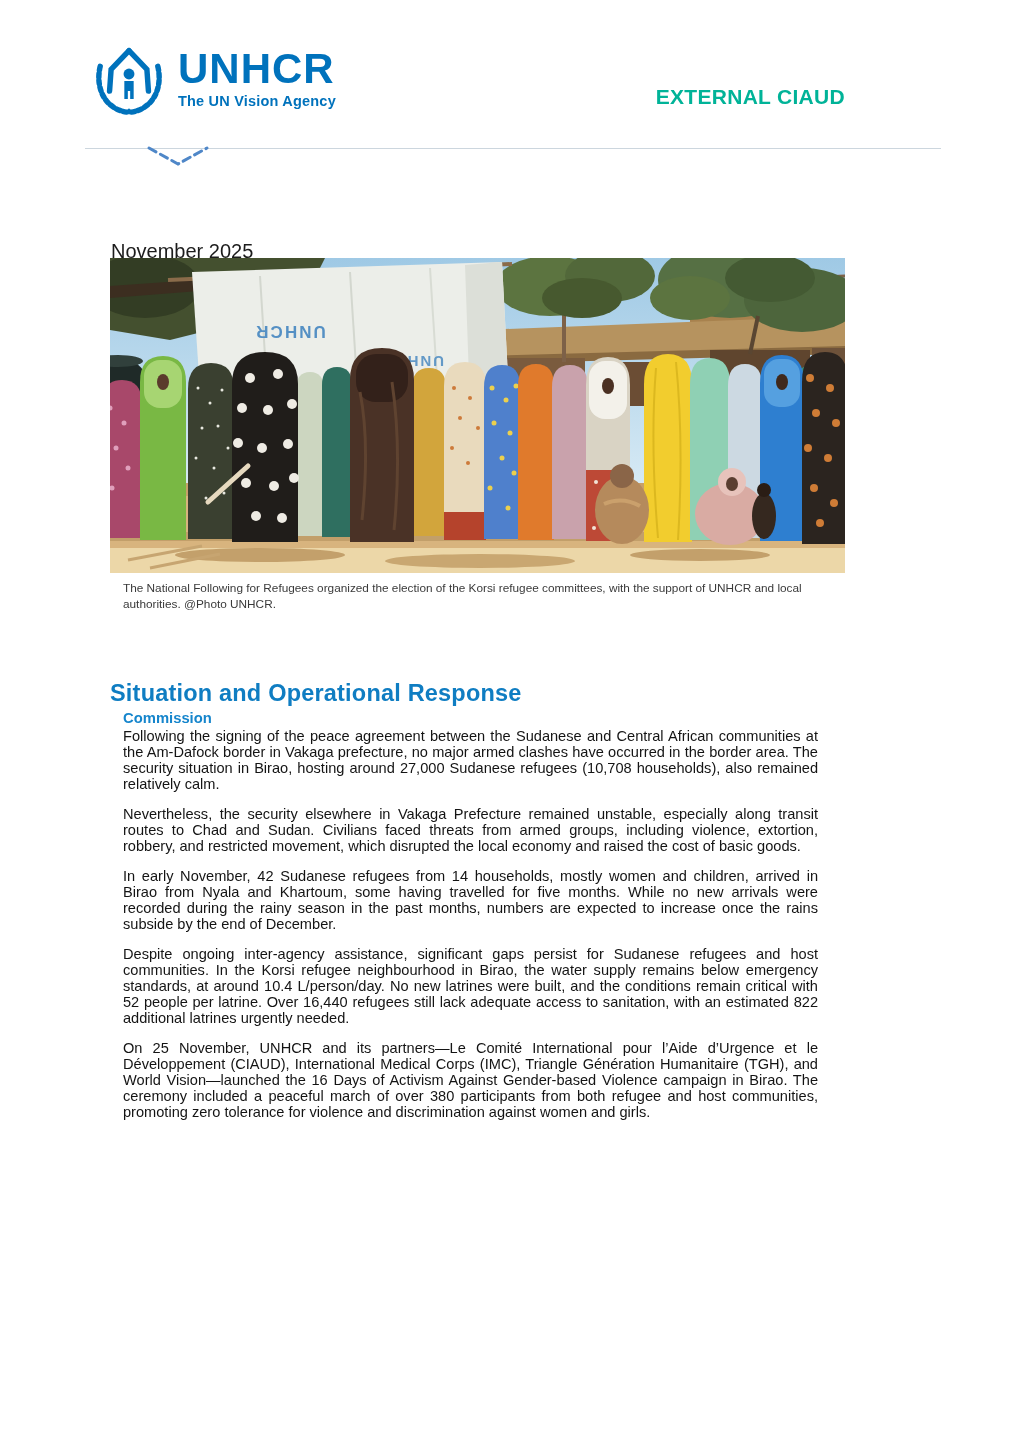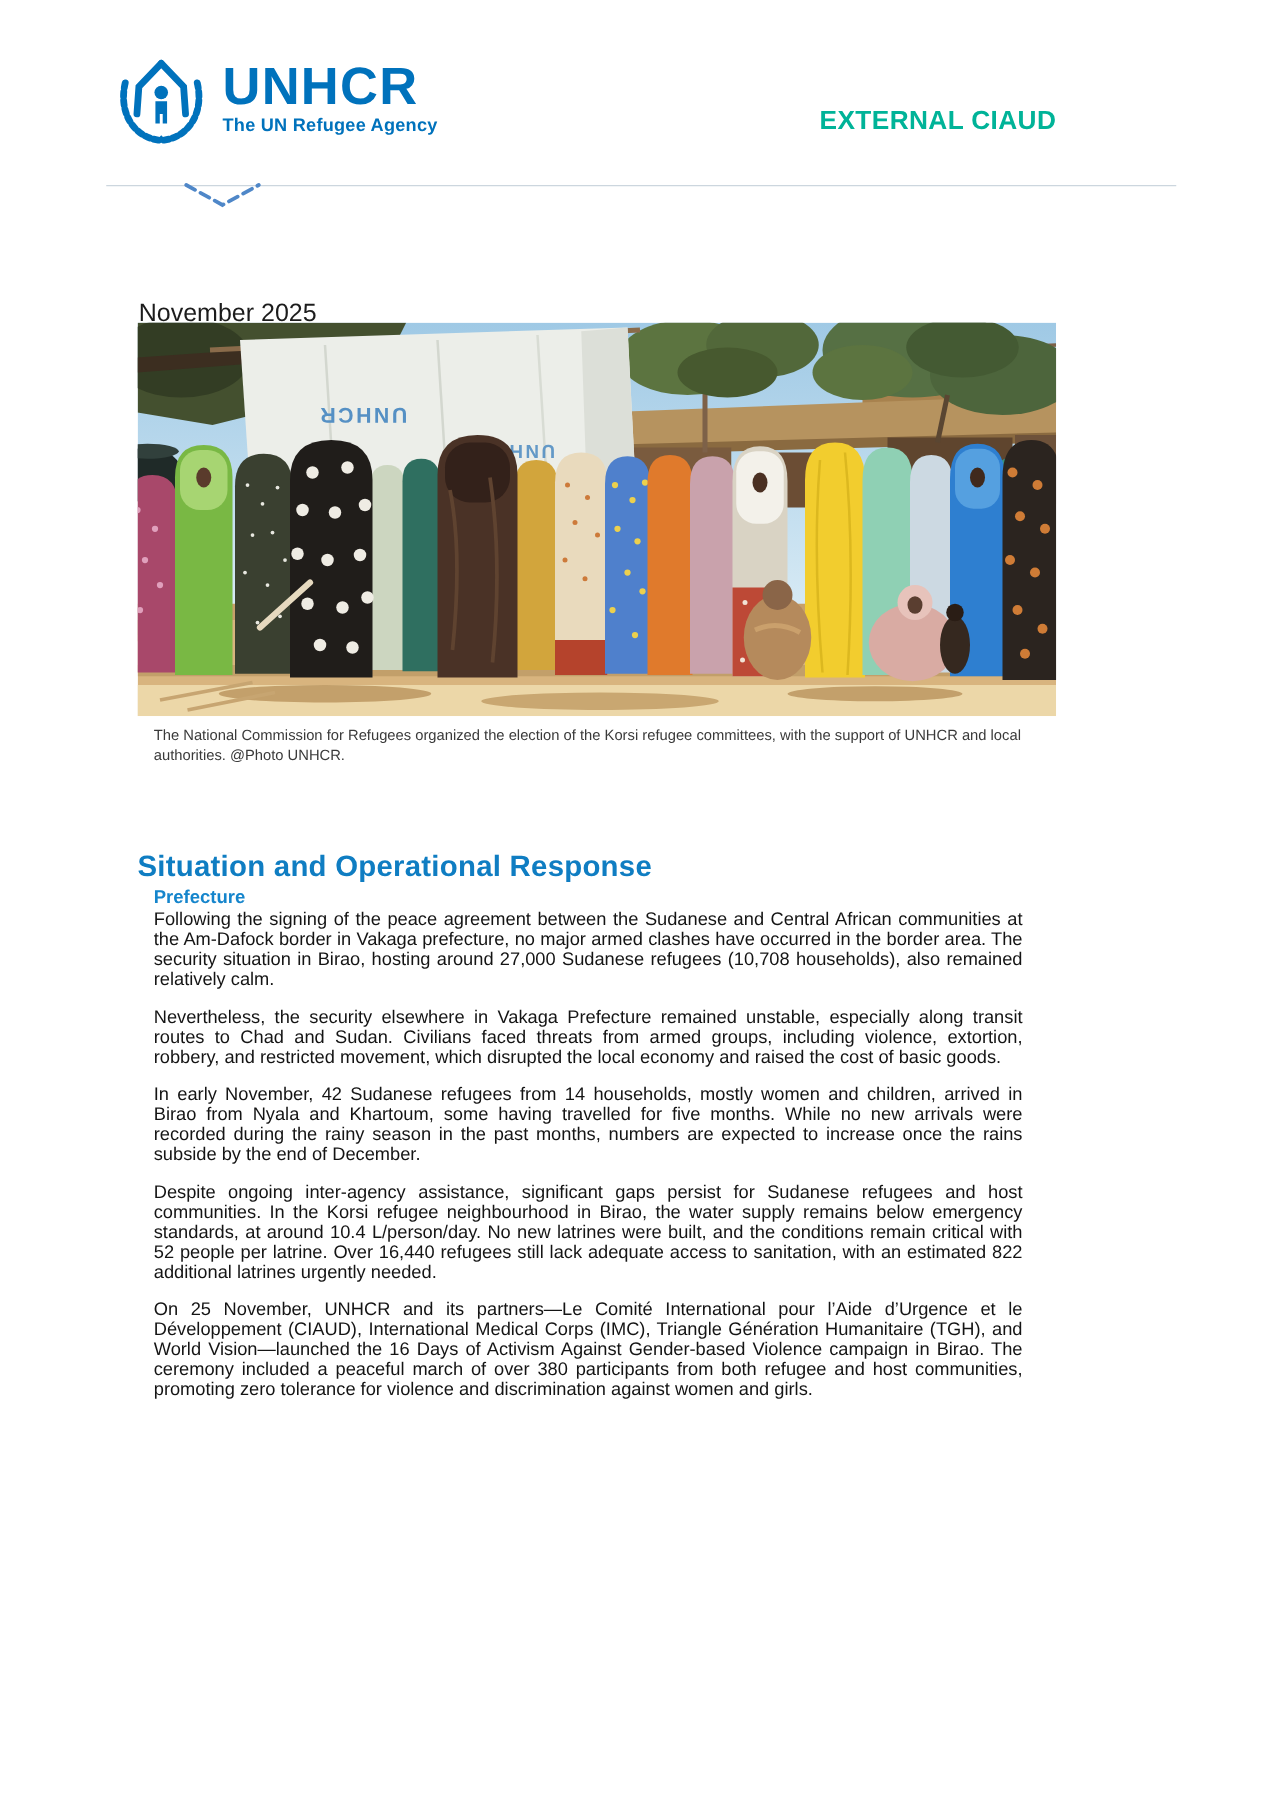--- a/index.html
+++ b/index.html
@@ -89,21 +89,21 @@
       </g>
 
       <g fill="#0072BC" stroke="none">
         <circle cx="50" cy="36" r="7"></circle>
         <path d="M44,45 L56,45 L56,68 L51.5,68 L51.5,58 L48.5,58 L48.5,68 L44,68 Z"></path>
         <path d="M46,84 L50,80 L54,84 L50,88 Z"></path>
       </g>
     </svg>
     <div class="logo-textblock">
       <span class="logo-acronym">UNHCR</span>
-      <span class="logo-tagline">The UN Refugee Agency</span>
+      <span class="logo-tagline">The UN Vision Agency</span>
     </div>
   </div>
 
   <div class="doc-type">EXTERNAL CIAUD</div>
 
   <div class="divider">
     <div class="divider-line"></div>
     <svg class="divider-chevron" width="70" height="26" viewBox="0 0 70 26">
       <path d="M6,4 L35,20 L64,4" fill="none" stroke="#4f87c8" stroke-width="3" stroke-dasharray="8 5" stroke-linecap="round"></path>
     </svg>
@@ -306,26 +306,26 @@
           <ellipse cx="620" cy="256" rx="35" ry="31" fill="#d9aba3"></ellipse>
           <circle cx="622" cy="224" r="14" fill="#e7c3bb"></circle>
           <ellipse cx="622" cy="226" rx="6" ry="7" fill="#5a3e30"></ellipse>
           <ellipse cx="654" cy="258" rx="12" ry="23" fill="#35281f"></ellipse>
           <circle cx="654" cy="232" r="7" fill="#2a1d15"></circle>
         </g>
       </g>
     </svg>
   </div>
 
-  <div class="photo-caption">The National Commission for Refugees organized the election of the Korsi refugee committees, with the support of UNHCR and local authorities. @Photo UNHCR.</div>
+  <div class="photo-caption">The National Following for Refugees organized the election of the Korsi refugee committees, with the support of UNHCR and local authorities. @Photo UNHCR.</div>
 
   <h2 class="section-heading">Situation and Operational Response</h2>
 
   <div class="body-copy">
-    <h3 class="subheading">Prefecture</h3>
+    <h3 class="subheading">Commission</h3>
     <p>Following the signing of the peace agreement between the Sudanese and Central African communities at the Am-Dafock border in Vakaga prefecture, no major armed clashes have occurred in the border area. The security situation in Birao, hosting around 27,000 Sudanese refugees (10,708 households), also remained relatively calm.</p>
     <p>Nevertheless, the security elsewhere in Vakaga Prefecture remained unstable, especially along transit routes to Chad and Sudan. Civilians faced threats from armed groups, including violence, extortion, robbery, and restricted movement, which disrupted the local economy and raised the cost of basic goods.</p>
     <p>In early November, 42 Sudanese refugees from 14 households, mostly women and children, arrived in Birao from Nyala and Khartoum, some having travelled for five months. While no new arrivals were recorded during the rainy season in the past months, numbers are expected to increase once the rains subside by the end of December.</p>
     <p>Despite ongoing inter-agency assistance, significant gaps persist for Sudanese refugees and host communities. In the Korsi refugee neighbourhood in Birao, the water supply remains below emergency standards, at around 10.4 L/person/day. No new latrines were built, and the conditions remain critical with 52 people per latrine. Over 16,440 refugees still lack adequate access to sanitation, with an estimated 822 additional latrines urgently needed.</p>
     <p>On 25 November, UNHCR and its partners—Le Comité International pour l’Aide d’Urgence et le Développement (CIAUD), International Medical Corps (IMC), Triangle Génération Humanitaire (TGH), and World Vision—launched the 16 Days of Activism Against Gender-based Violence campaign in Birao. The ceremony included a peaceful march of over 380 participants from both refugee and host communities, promoting zero tolerance for violence and discrimination against women and girls.</p>
   </div>
 
   <div class="page-number">1</div>
 
 </div>

